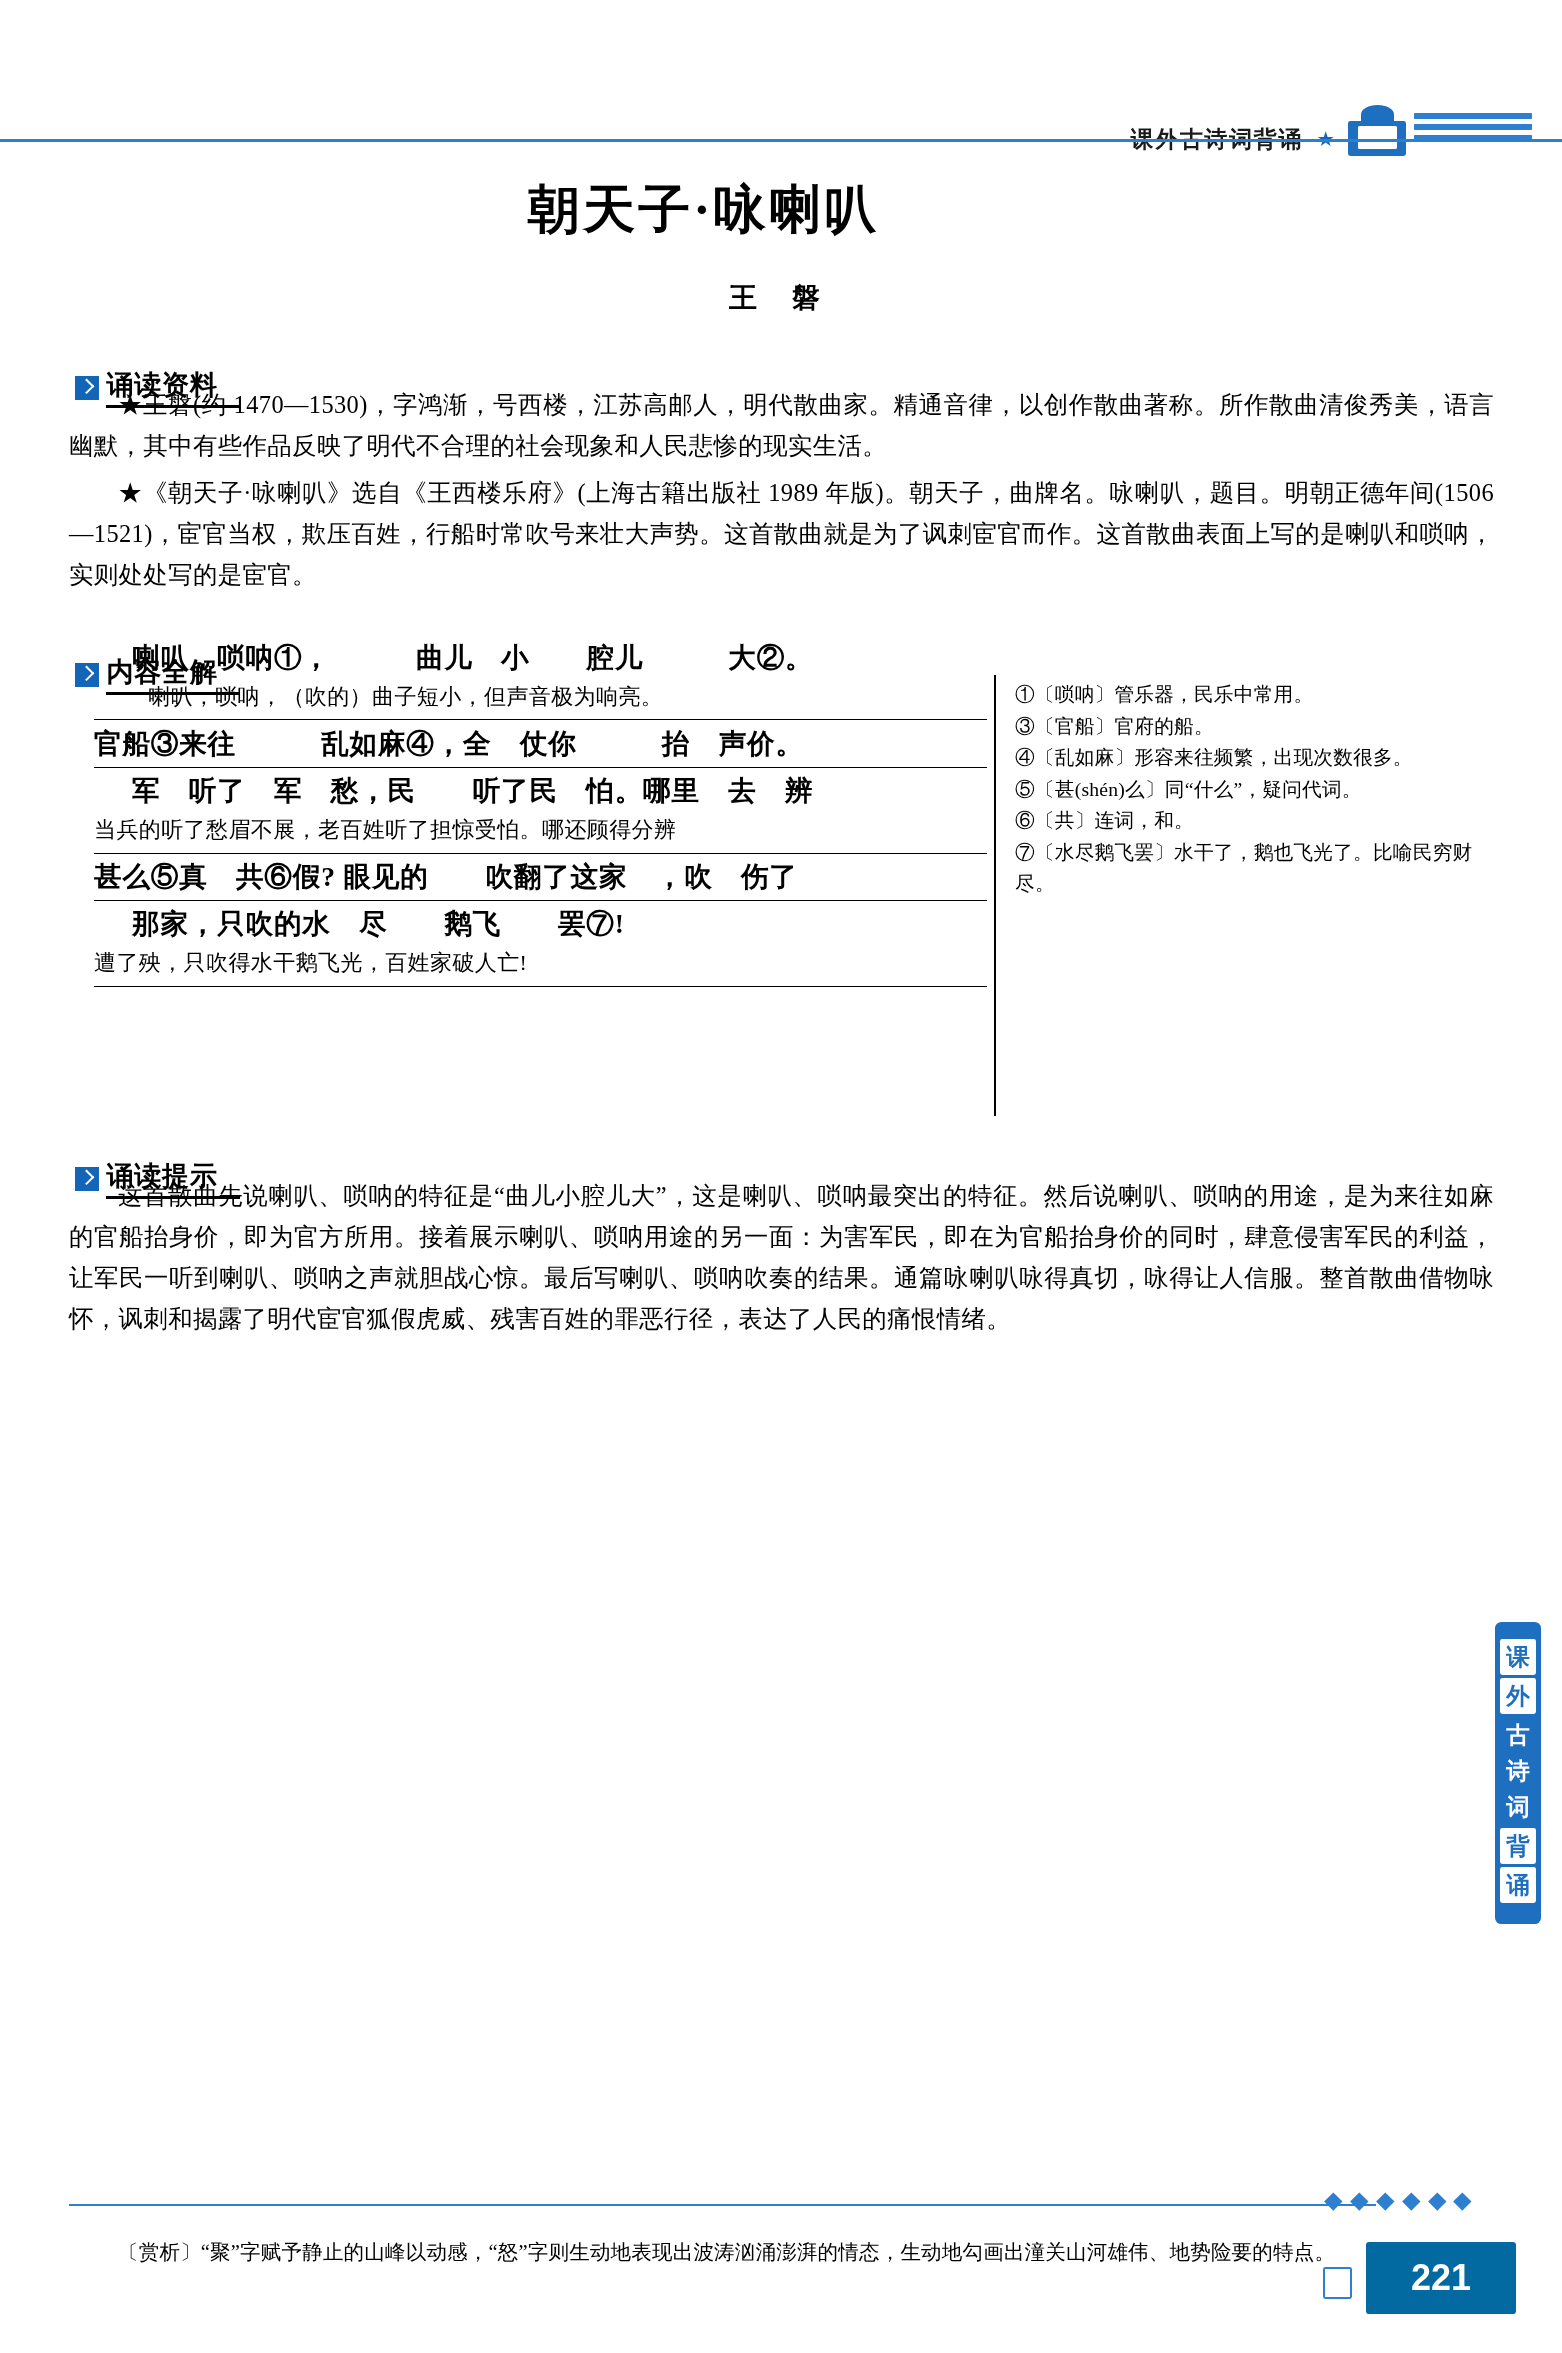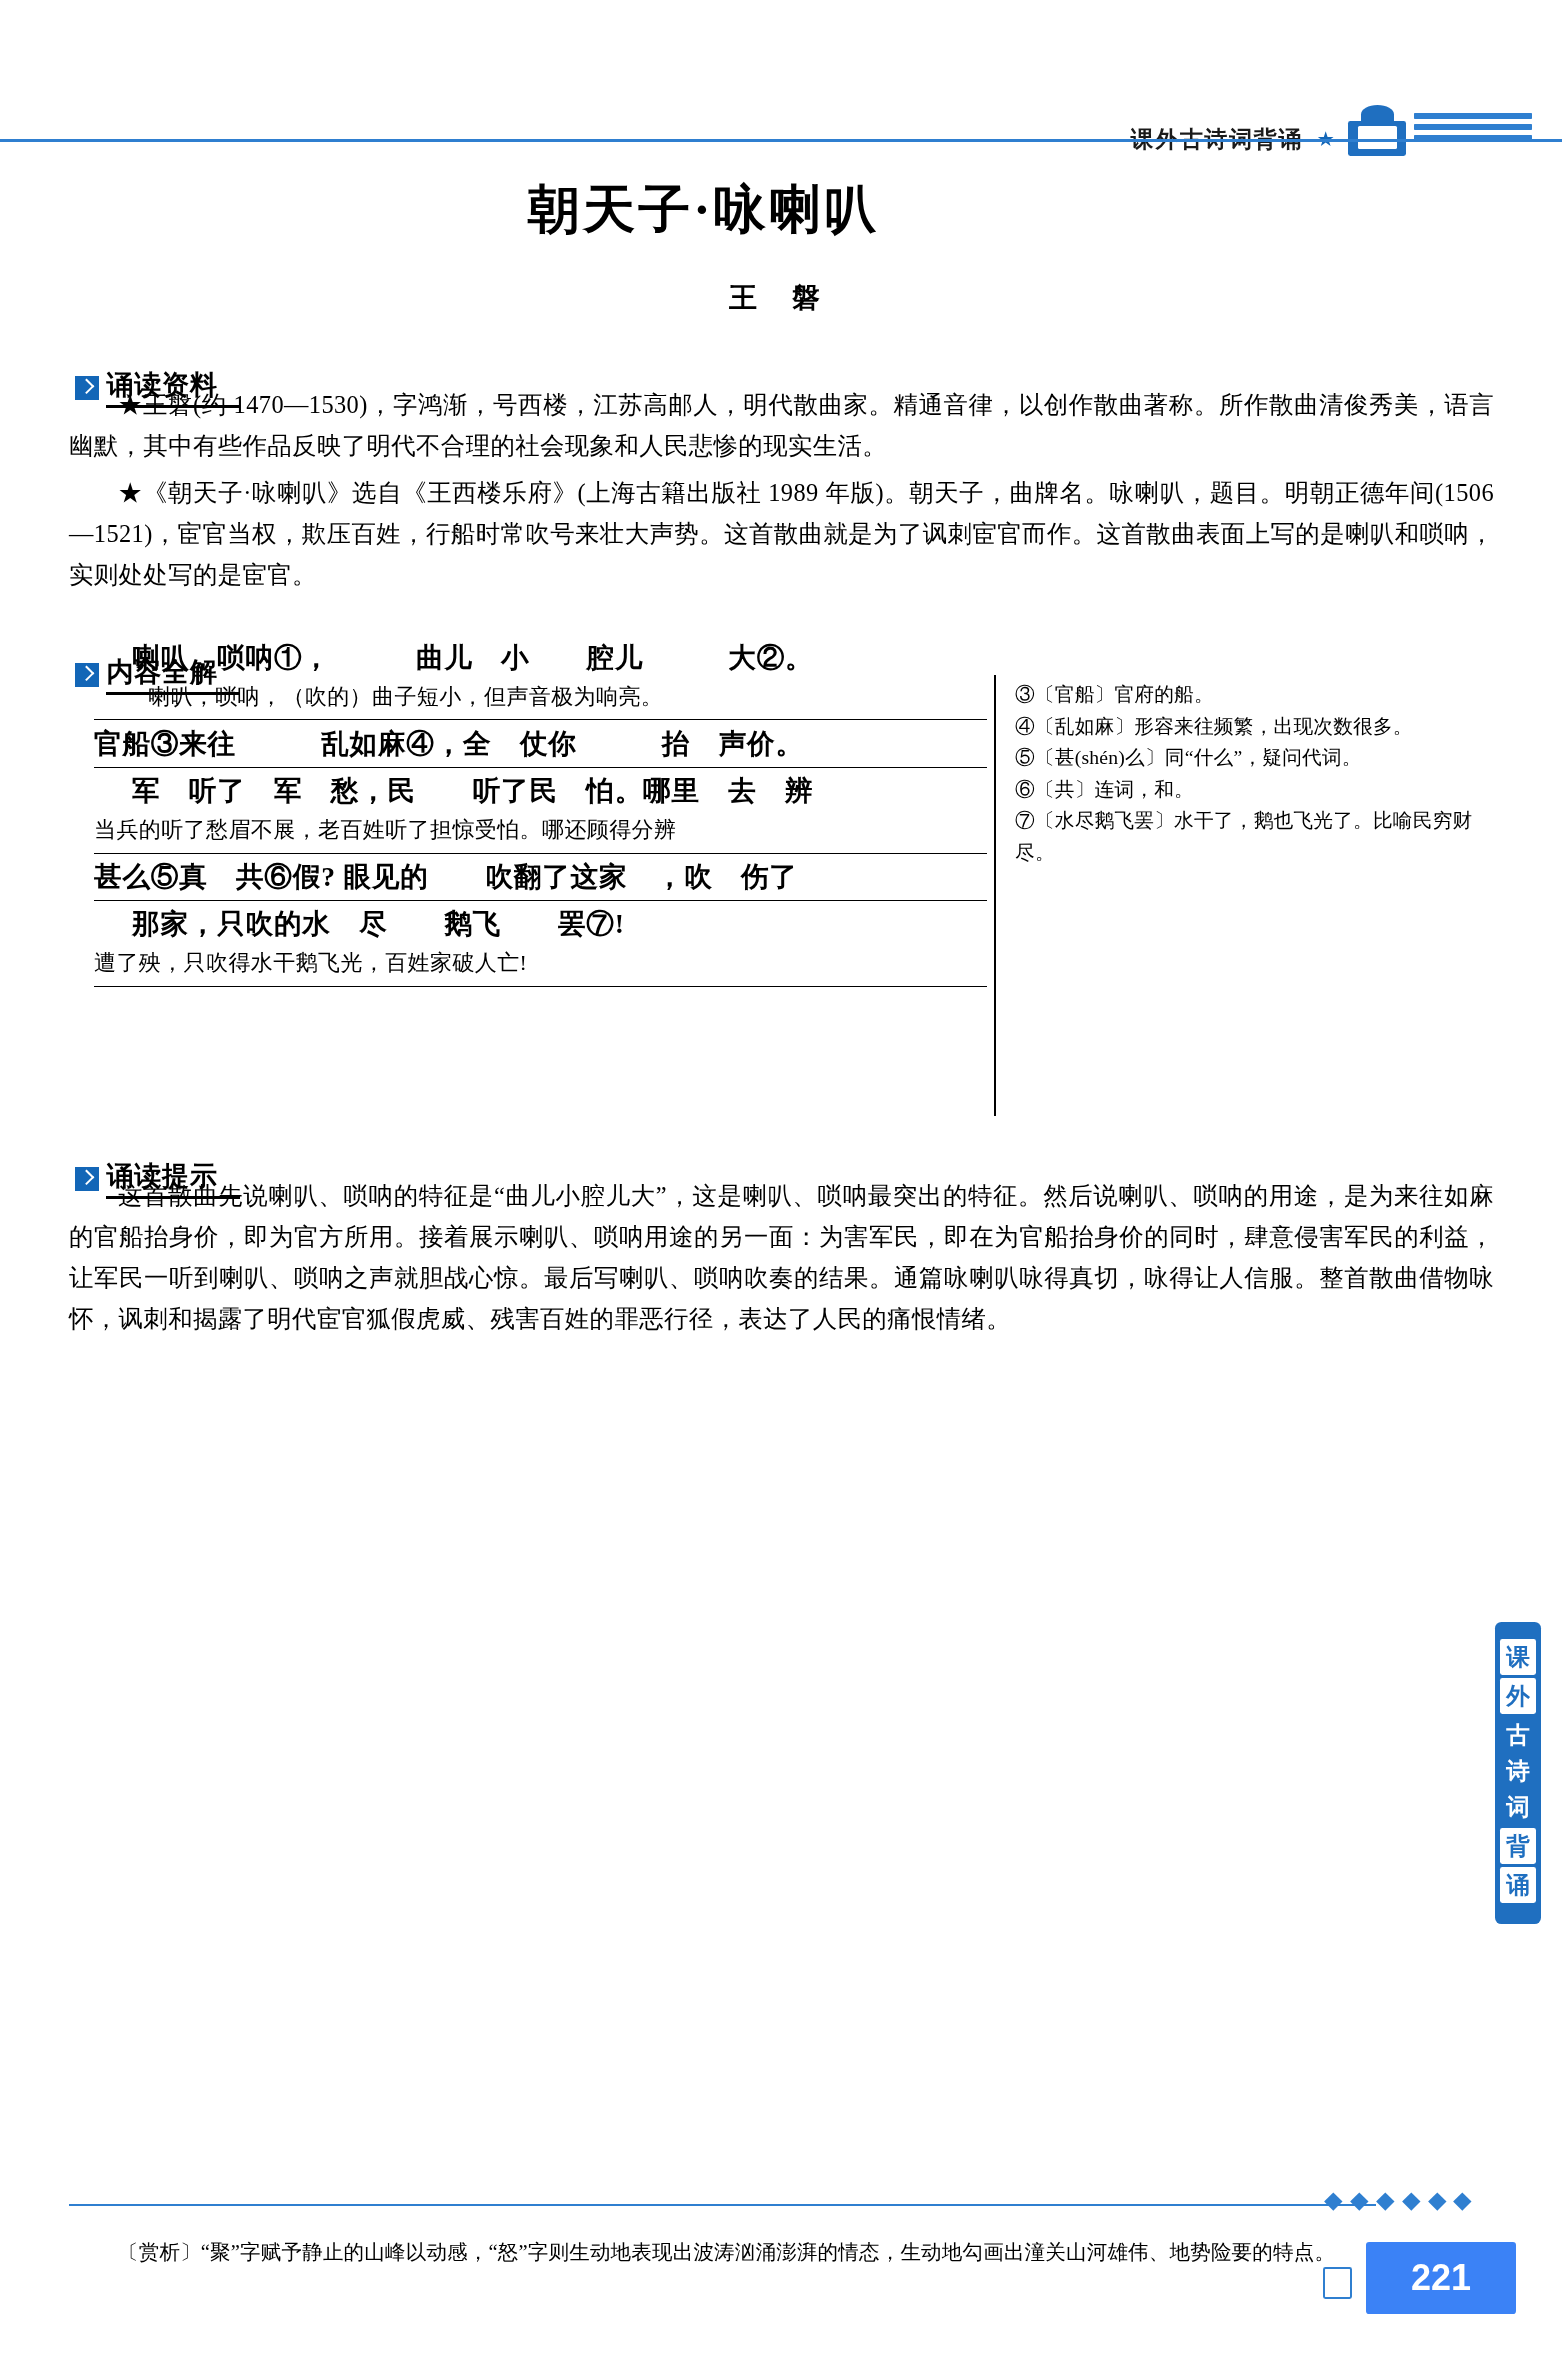--- a/index.html
+++ b/index.html
@@ -277,21 +277,21 @@
     font-size: 20.5px;
     line-height: 36px;
     letter-spacing: 0.2px;
   }
   .page-number {
     position: absolute;
     right: 47px;
     top: 2242px;
     width: 150px;
     height: 72px;
-    background: #3b82f6;
+    background: #0369a1;
     color: #fff;
     font-size: 36px;
     font-weight: bold;
     text-align: center;
     line-height: 72px;
     font-family: "Liberation Sans", sans-serif;
     border-radius: 3.1px;
   }
   .page-corner {
     position: absolute;
@@ -351,20 +351,21 @@
 
   <div class="verse-row" style="margin-top:4.7px;">甚么⑤真　共⑥假? 眼见的　　吹翻了这家　，吹　伤了</div>
   <span class="uline"></span>
 
   <div class="verse-row" style="margin-top:4.7px;padding-left:38px;">那家，只吹的水　尽　　鹅飞　　罢⑦!</div>
   <div class="gloss-row">遭了殃，只吹得水干鹅飞光，百姓家破人亡!</div>
   <span class="uline"></span>
 </div>
 
 <div class="analysis-right">
+  <div class="note-line">①〔唢呐〕管乐器，民乐中常用。</div>
   <div class="note-line">③〔官船〕官府的船。</div>
   <div class="note-line">④〔乱如麻〕形容来往频繁，出现次数很多。</div>
   <div class="note-line">⑤〔甚(shén)么〕同“什么”，疑问代词。</div>
   <div class="note-line">⑥〔共〕连词，和。</div>
   <div class="note-line">⑦〔水尽鹅飞罢〕水干了，鹅也飞光了。比喻民穷财尽。</div>
 </div>
 
 <div class="section-head" style="top:1126px;">
   <span class="sq"></span><span class="txt">诵读提示</span>
 </div>

